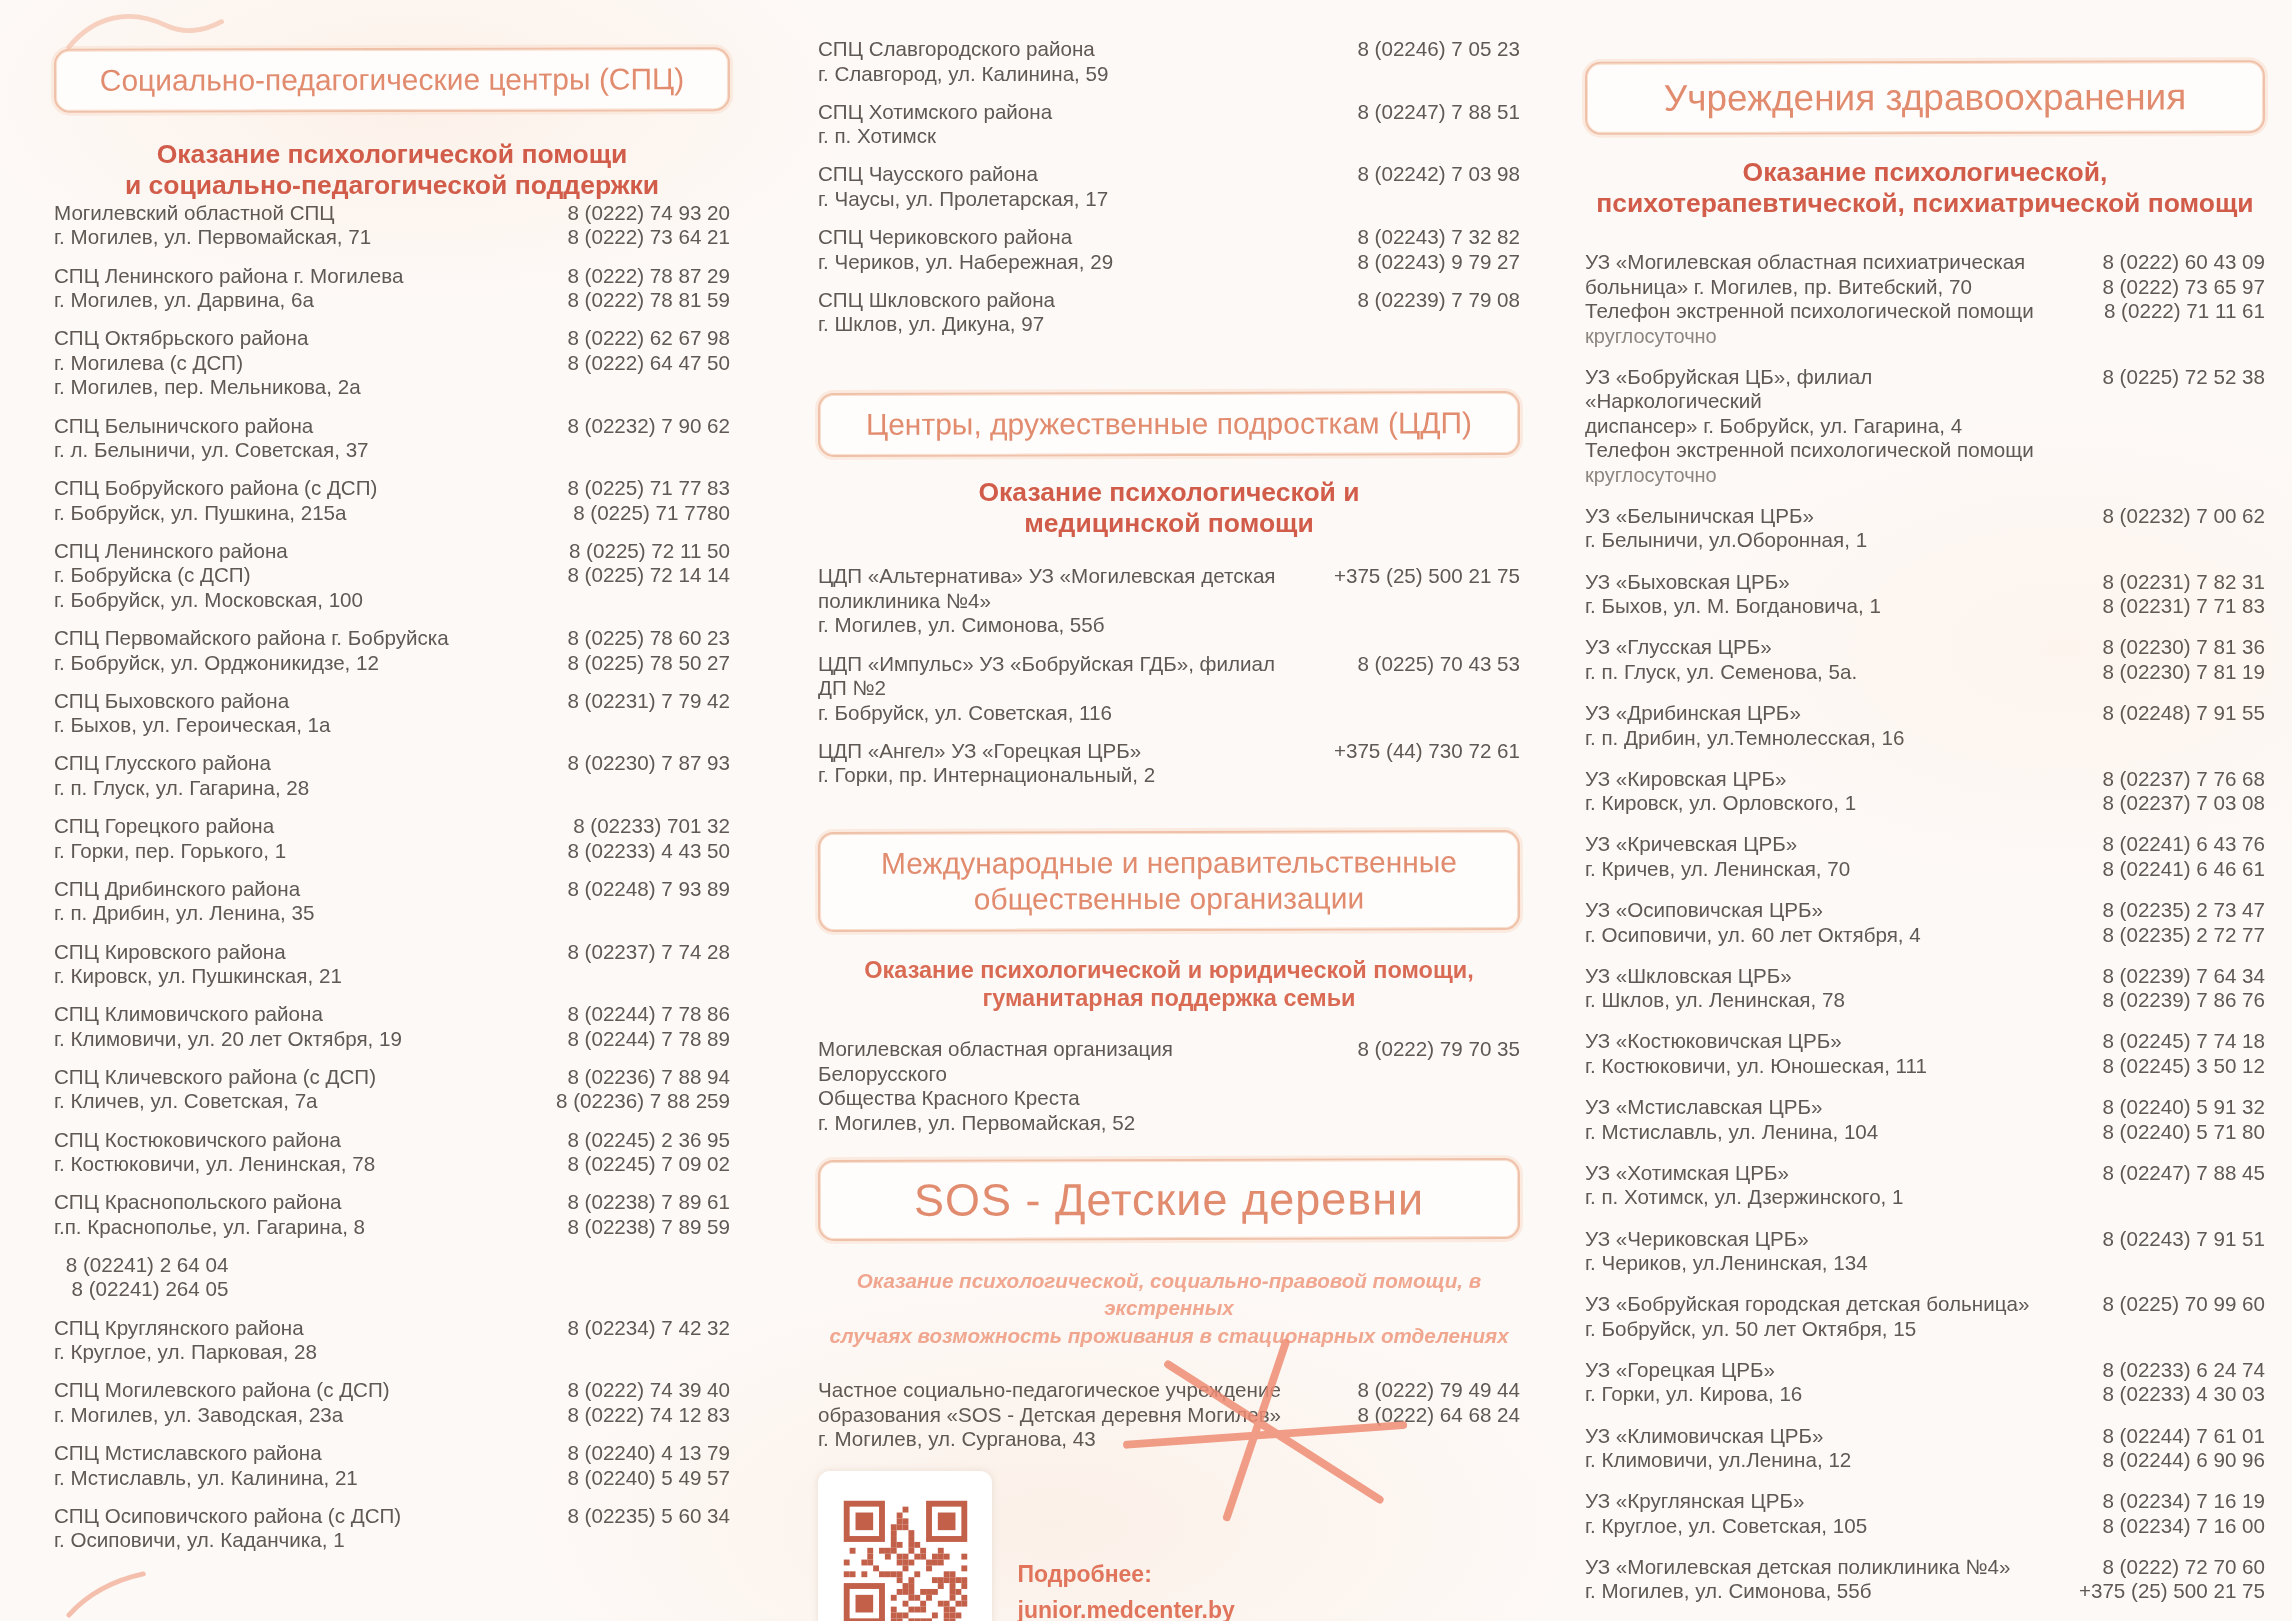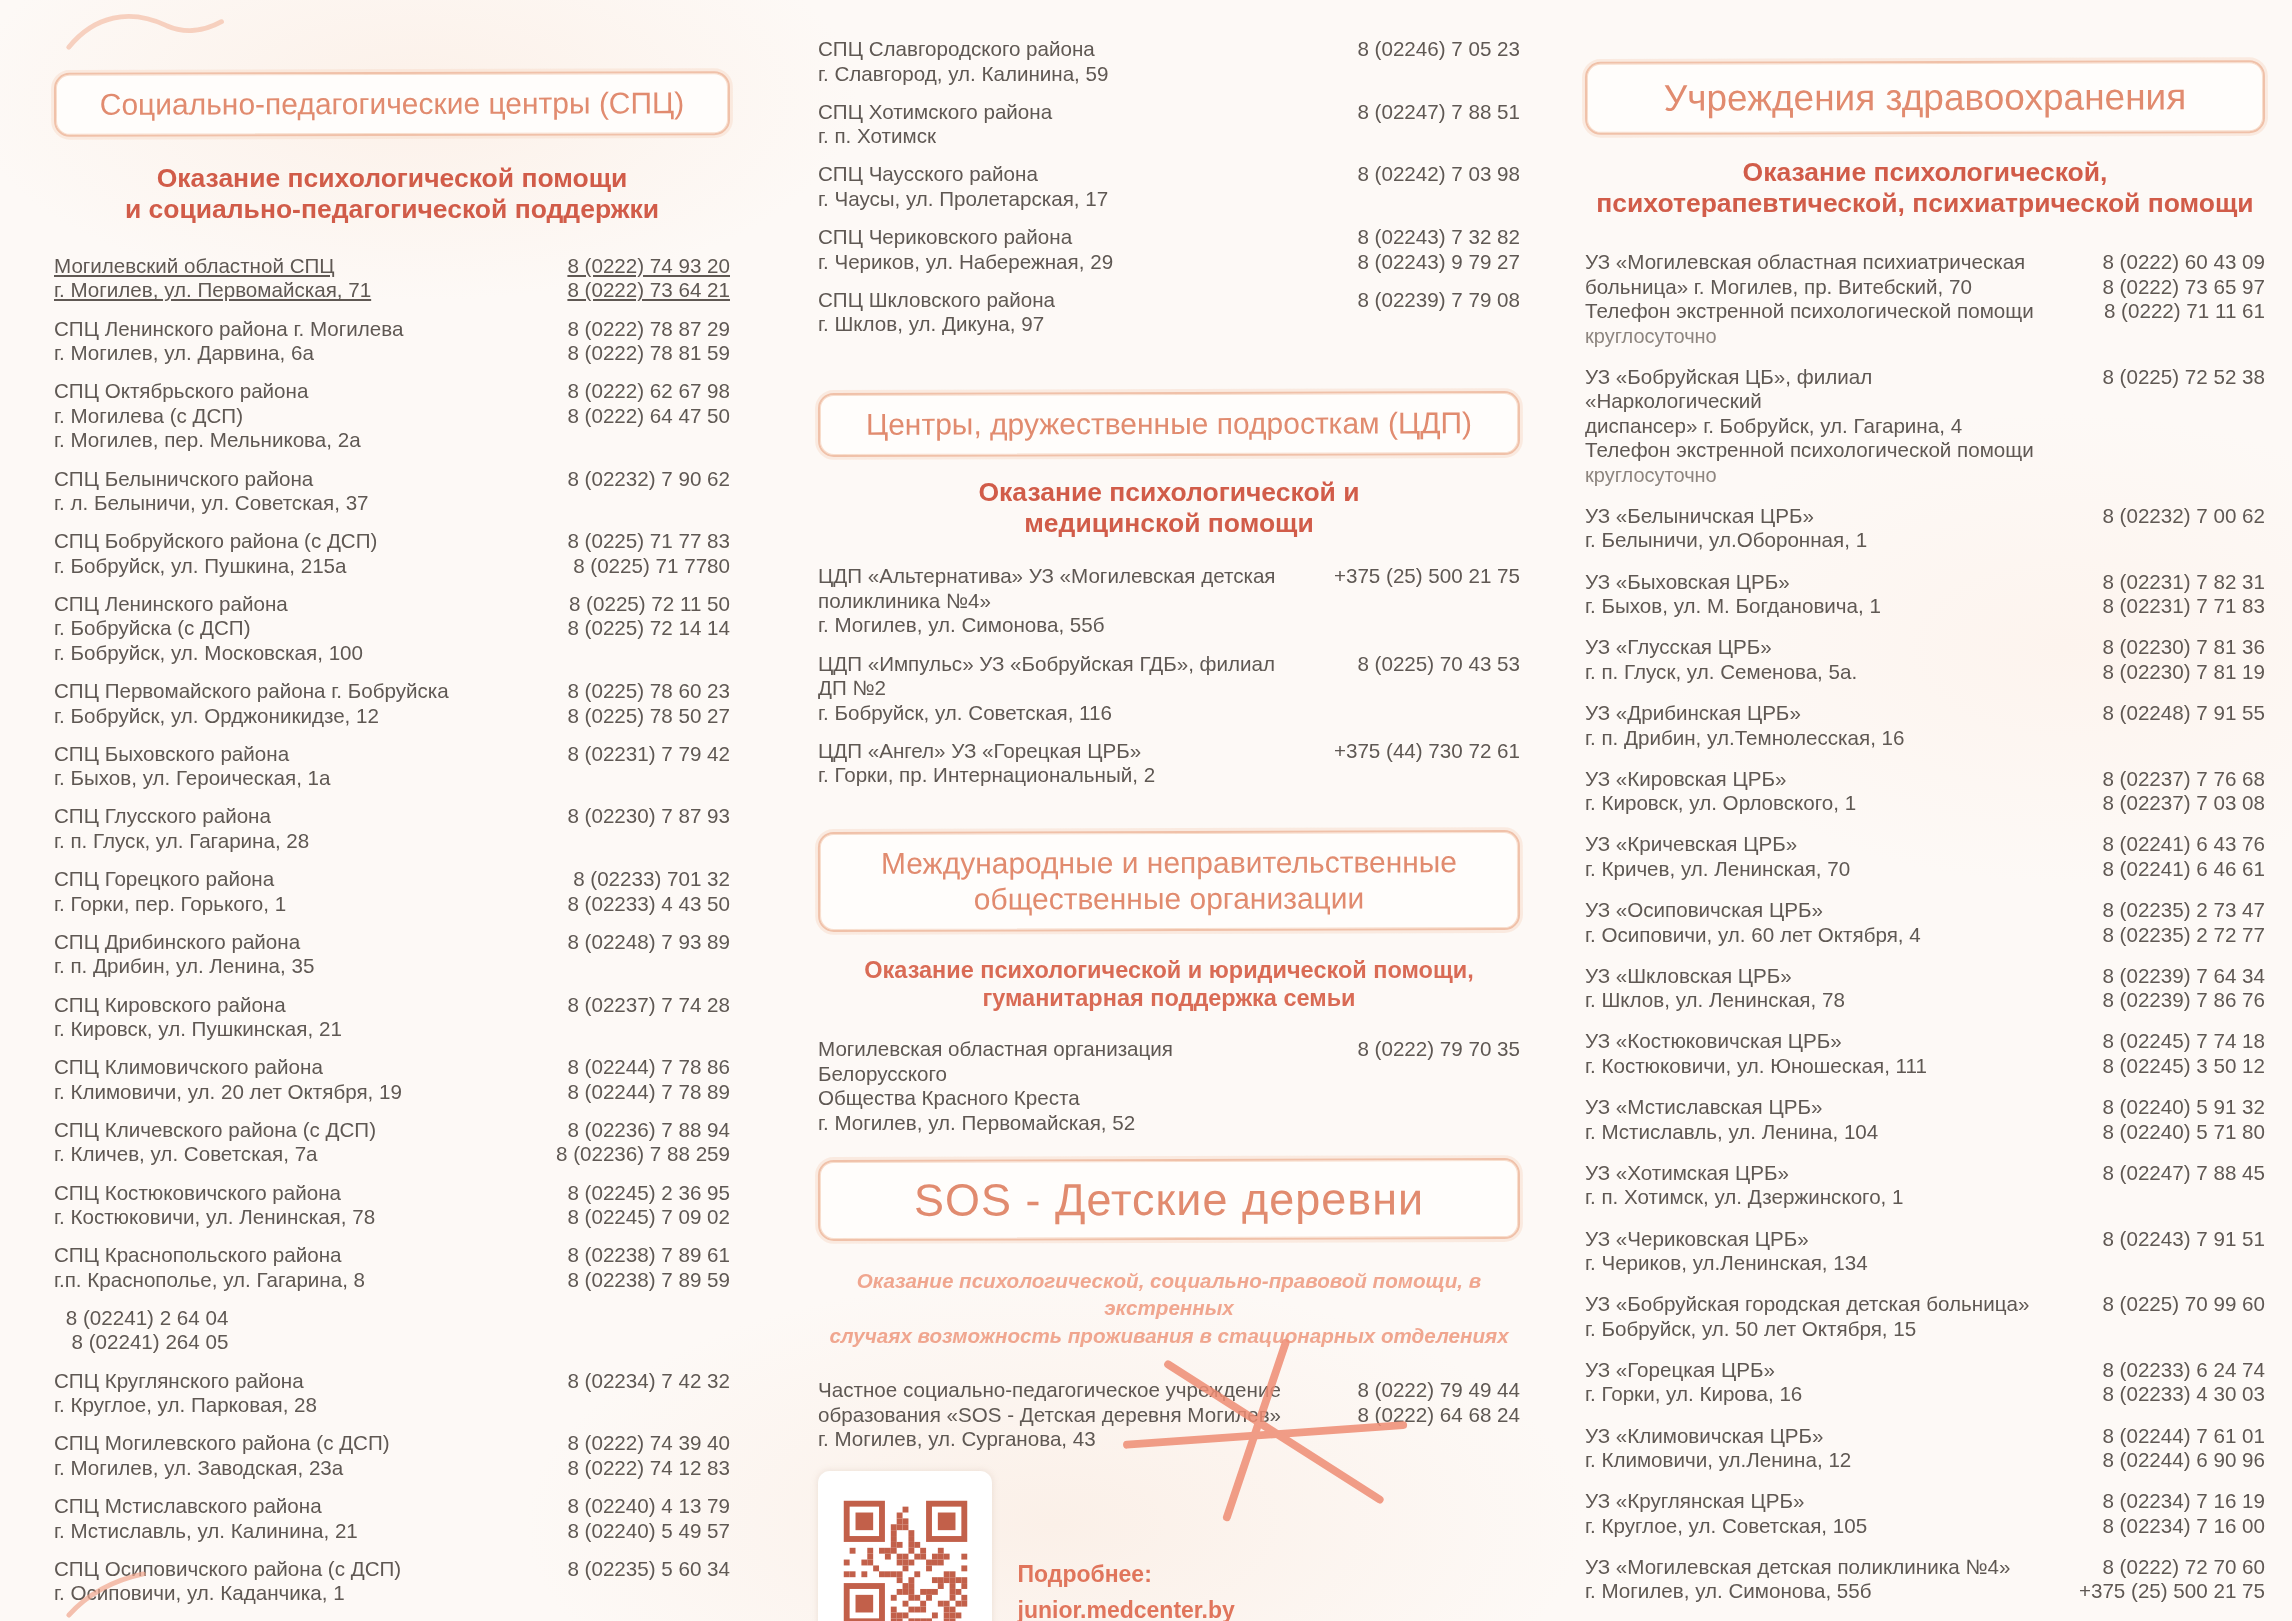--- a/index.html
+++ b/index.html
@@ -6,21 +6,21 @@
   .page{
     position:relative;width:2293px;height:1621px;overflow:hidden;
     font-family:"Liberation Sans",sans-serif;color:#5f5853;
     background:
       radial-gradient(686px 314px at 18% 6%, #fcf1e9 0%, rgba(252,241,233,0) 65%),
       radial-gradient(882px 412px at 46% 94%, #fbf0e8 0%, rgba(251,240,232,0) 60%),
       radial-gradient(686px 392px at 90% 40%, #fdf4ee 0%, rgba(253,244,238,0) 60%),
       #fdf9f6;
   }
   .col{position:absolute;top:0;}
-  #col1{left:54px;width:676px;padding-top:72px;}
+  #col1{left:54px;width:676px;padding-top:48px;}
   #col2{left:818px;width:702px;padding-top:37px;}
   #col3{left:1585px;width:680px;padding-top:61px;}
 
   .hbox{
     background:#fffdfb;
     border:2px solid #f0c1a9;
     border-radius:15.7px;
     box-shadow:inset 0 0 0 1px #f8decd, 0 0 0 2.9px rgba(248,222,205,.55);
     padding:11.8px 11.8px;
     text-align:center;color:#e18b6f;
@@ -59,21 +59,21 @@
   <div class="col" id="col1">
       <div class="hbox">
         <div class="h-md">
           <div>Социально-педагогические центры (СПЦ)</div>
         </div>
       </div>
       <div class="sub s-md" style="margin-top: 27.4px;">
         <div>Оказание психологической помощи</div>
         <div>и социально-педагогической поддержки</div>
       </div>
-      <div class="entry" style="margin-top: 29px; text-decoration: underline;">
+      <div class="entry" style="">
         <div class="lines">
           <div class="ln">Могилевский областной СПЦ</div>
           <div class="ln">г. Могилев, ул. Первомайская, 71</div>
         </div>
         <div class="phones">
           <div>8 (0222) 74 93 20</div>
           <div>8 (0222) 73 64 21</div>
         </div>
       </div>
       <div class="entry">

